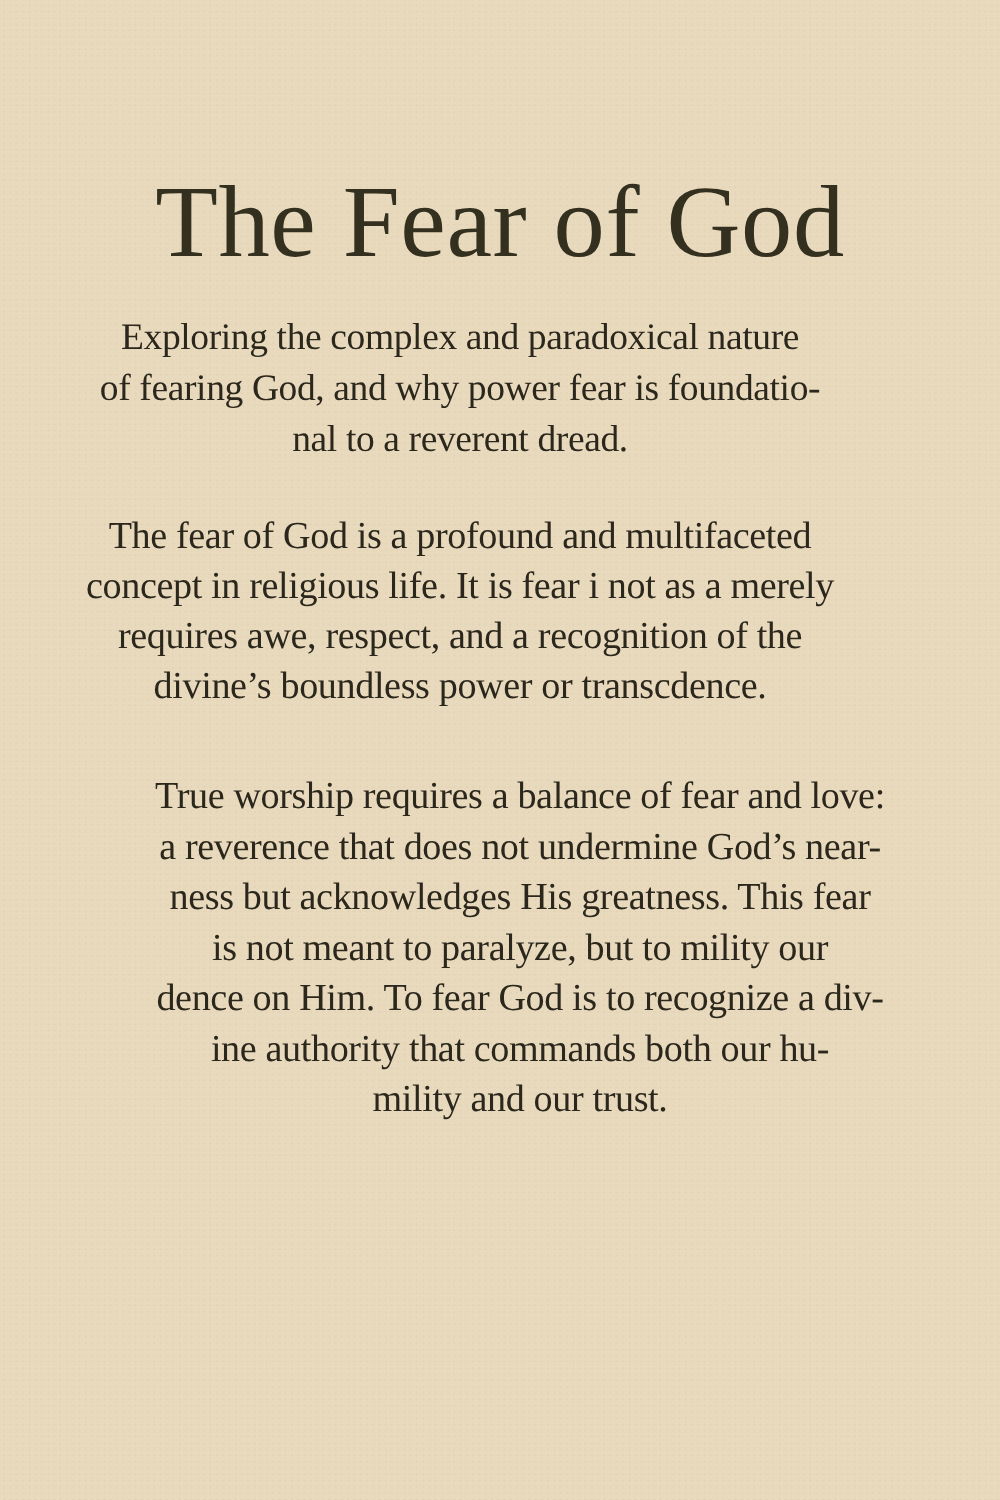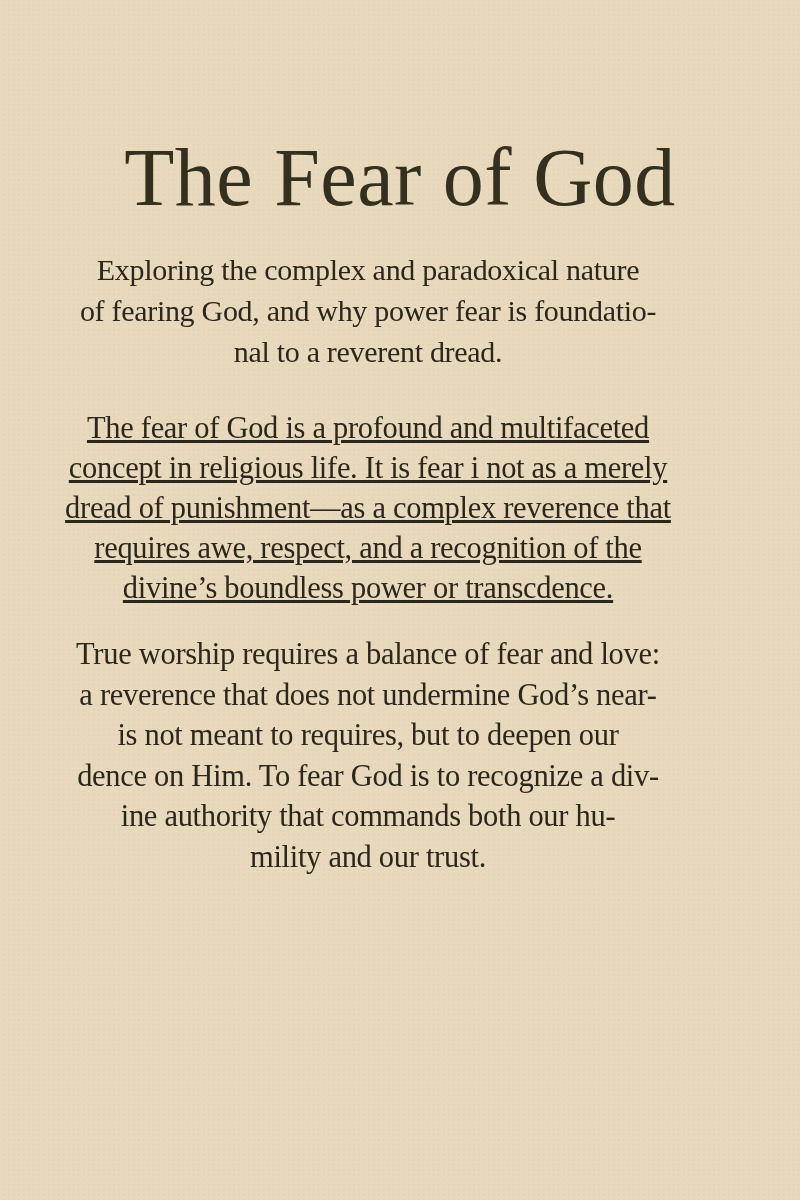--- a/index.html
+++ b/index.html
@@ -49,48 +49,48 @@
     }
     .line {
       display: block;
       white-space: nowrap;
       font-size: 30.5px;
       color: #2b271c;
     }
     .subtitle { top: 249px; }
     .subtitle .line { line-height: 41px; font-size: 30px; }
     .para1 { top: 408px; }
-    .para1 .line { line-height: 40px; text-decoration: underline; }
-    .para2 { top: 634px; }
+    .para1 .line { line-height: 40px; }
+    .para2 { top: 616px; margin-left: 48px; }
     .para2 .line { line-height: 40.5px; }
     .sx { letter-spacing: -0.3px; }
   </style>
 </head>
 <body>
 
 <div class="page">
 
   <h1 class="title">The Fear of God</h1>
 
   <p class="block subtitle sx">
     <span class="line">Exploring the complex and paradoxical nature</span>
     <span class="line">of fearing God, and why power fear is foundatio-</span>
     <span class="line">nal to a reverent dread.</span>
   </p>
 
   <p class="block para1 sx">
     <span class="line">The fear of God is a profound and multifaceted</span>
     <span class="line">concept in religious life. It is fear i not as a merely</span>
-    <span class="line">dread of punishment—as a complex reverence that</span>
     <span class="line">requires awe, respect, and a recognition of the</span>
     <span class="line">divine’s boundless power or transcdence.</span>
   </p>
 
   <p class="block para2 sx">
     <span class="line">True worship requires a balance of fear and love:</span>
     <span class="line">a reverence that does not undermine God’s near-</span>
-    <span class="line">is not meant to requires, but to deepen our</span>
+    <span class="line">ness but acknowledges His greatness. This fear</span>
+    <span class="line">is not meant to paralyze, but to mility our</span>
     <span class="line">dence on Him. To fear God is to recognize a div-</span>
     <span class="line">ine authority that commands both our hu-</span>
     <span class="line">mility and our trust.</span>
   </p>
 
 </div>
 
 </body></html>

